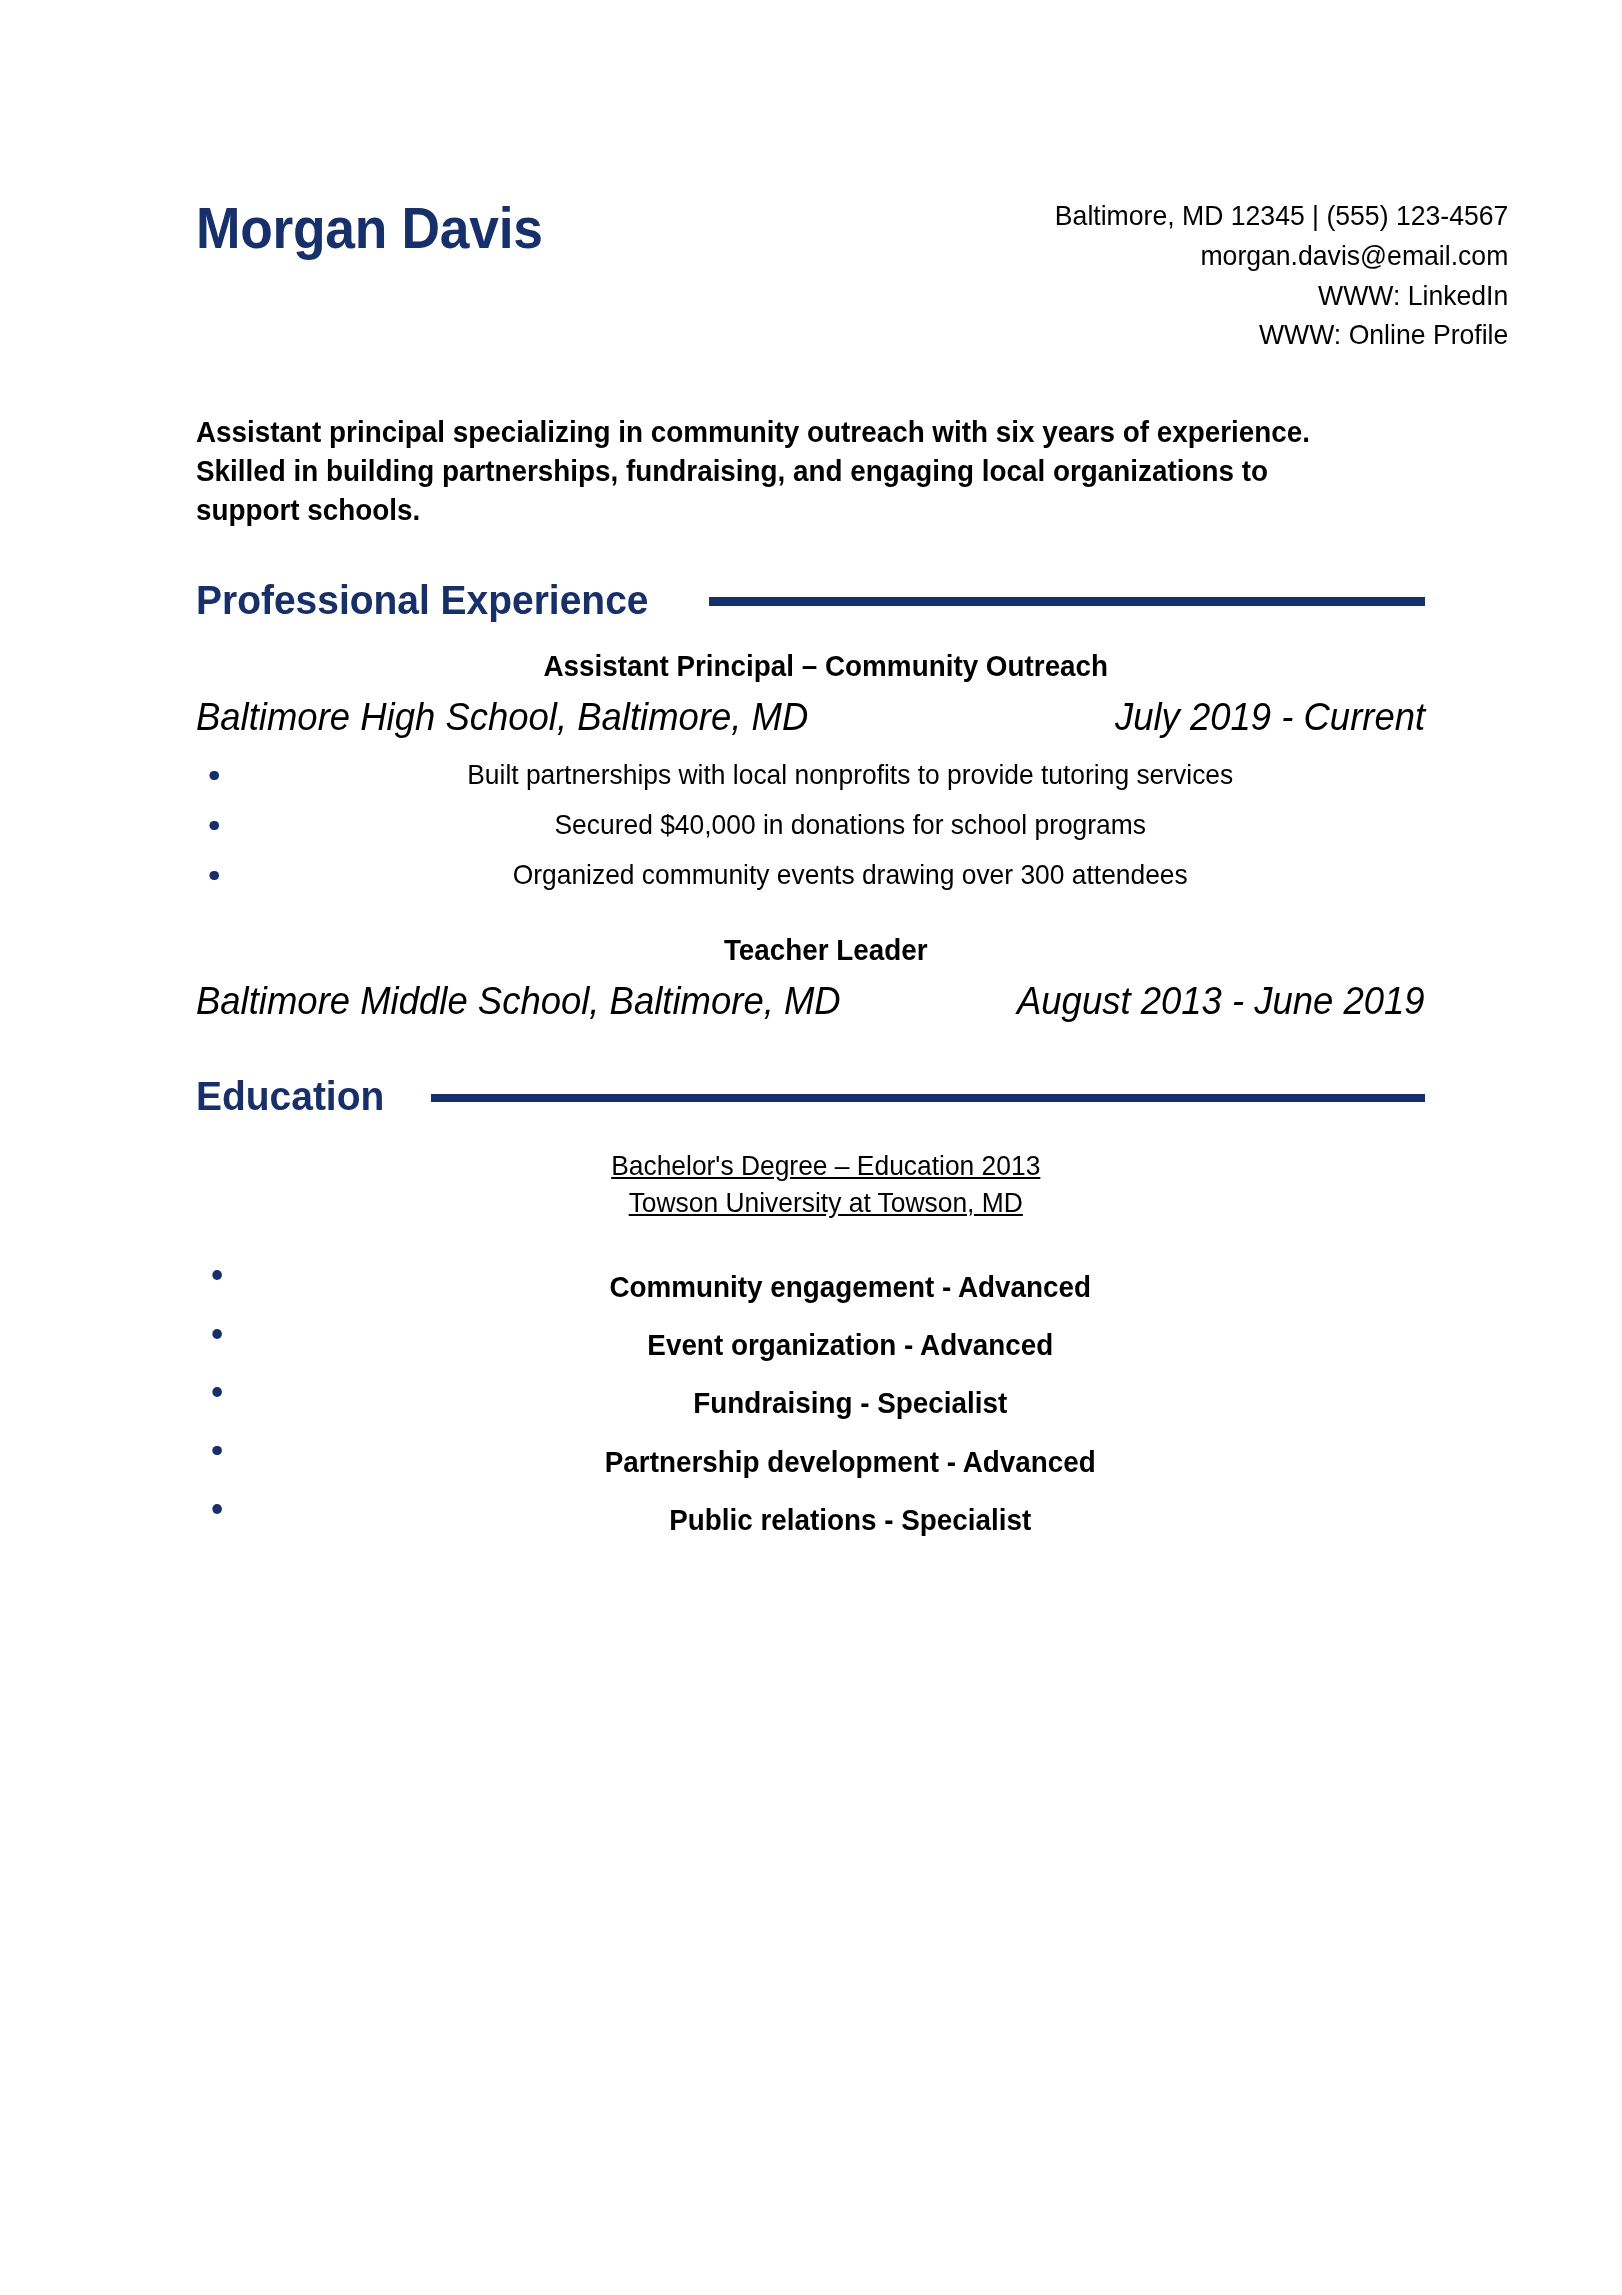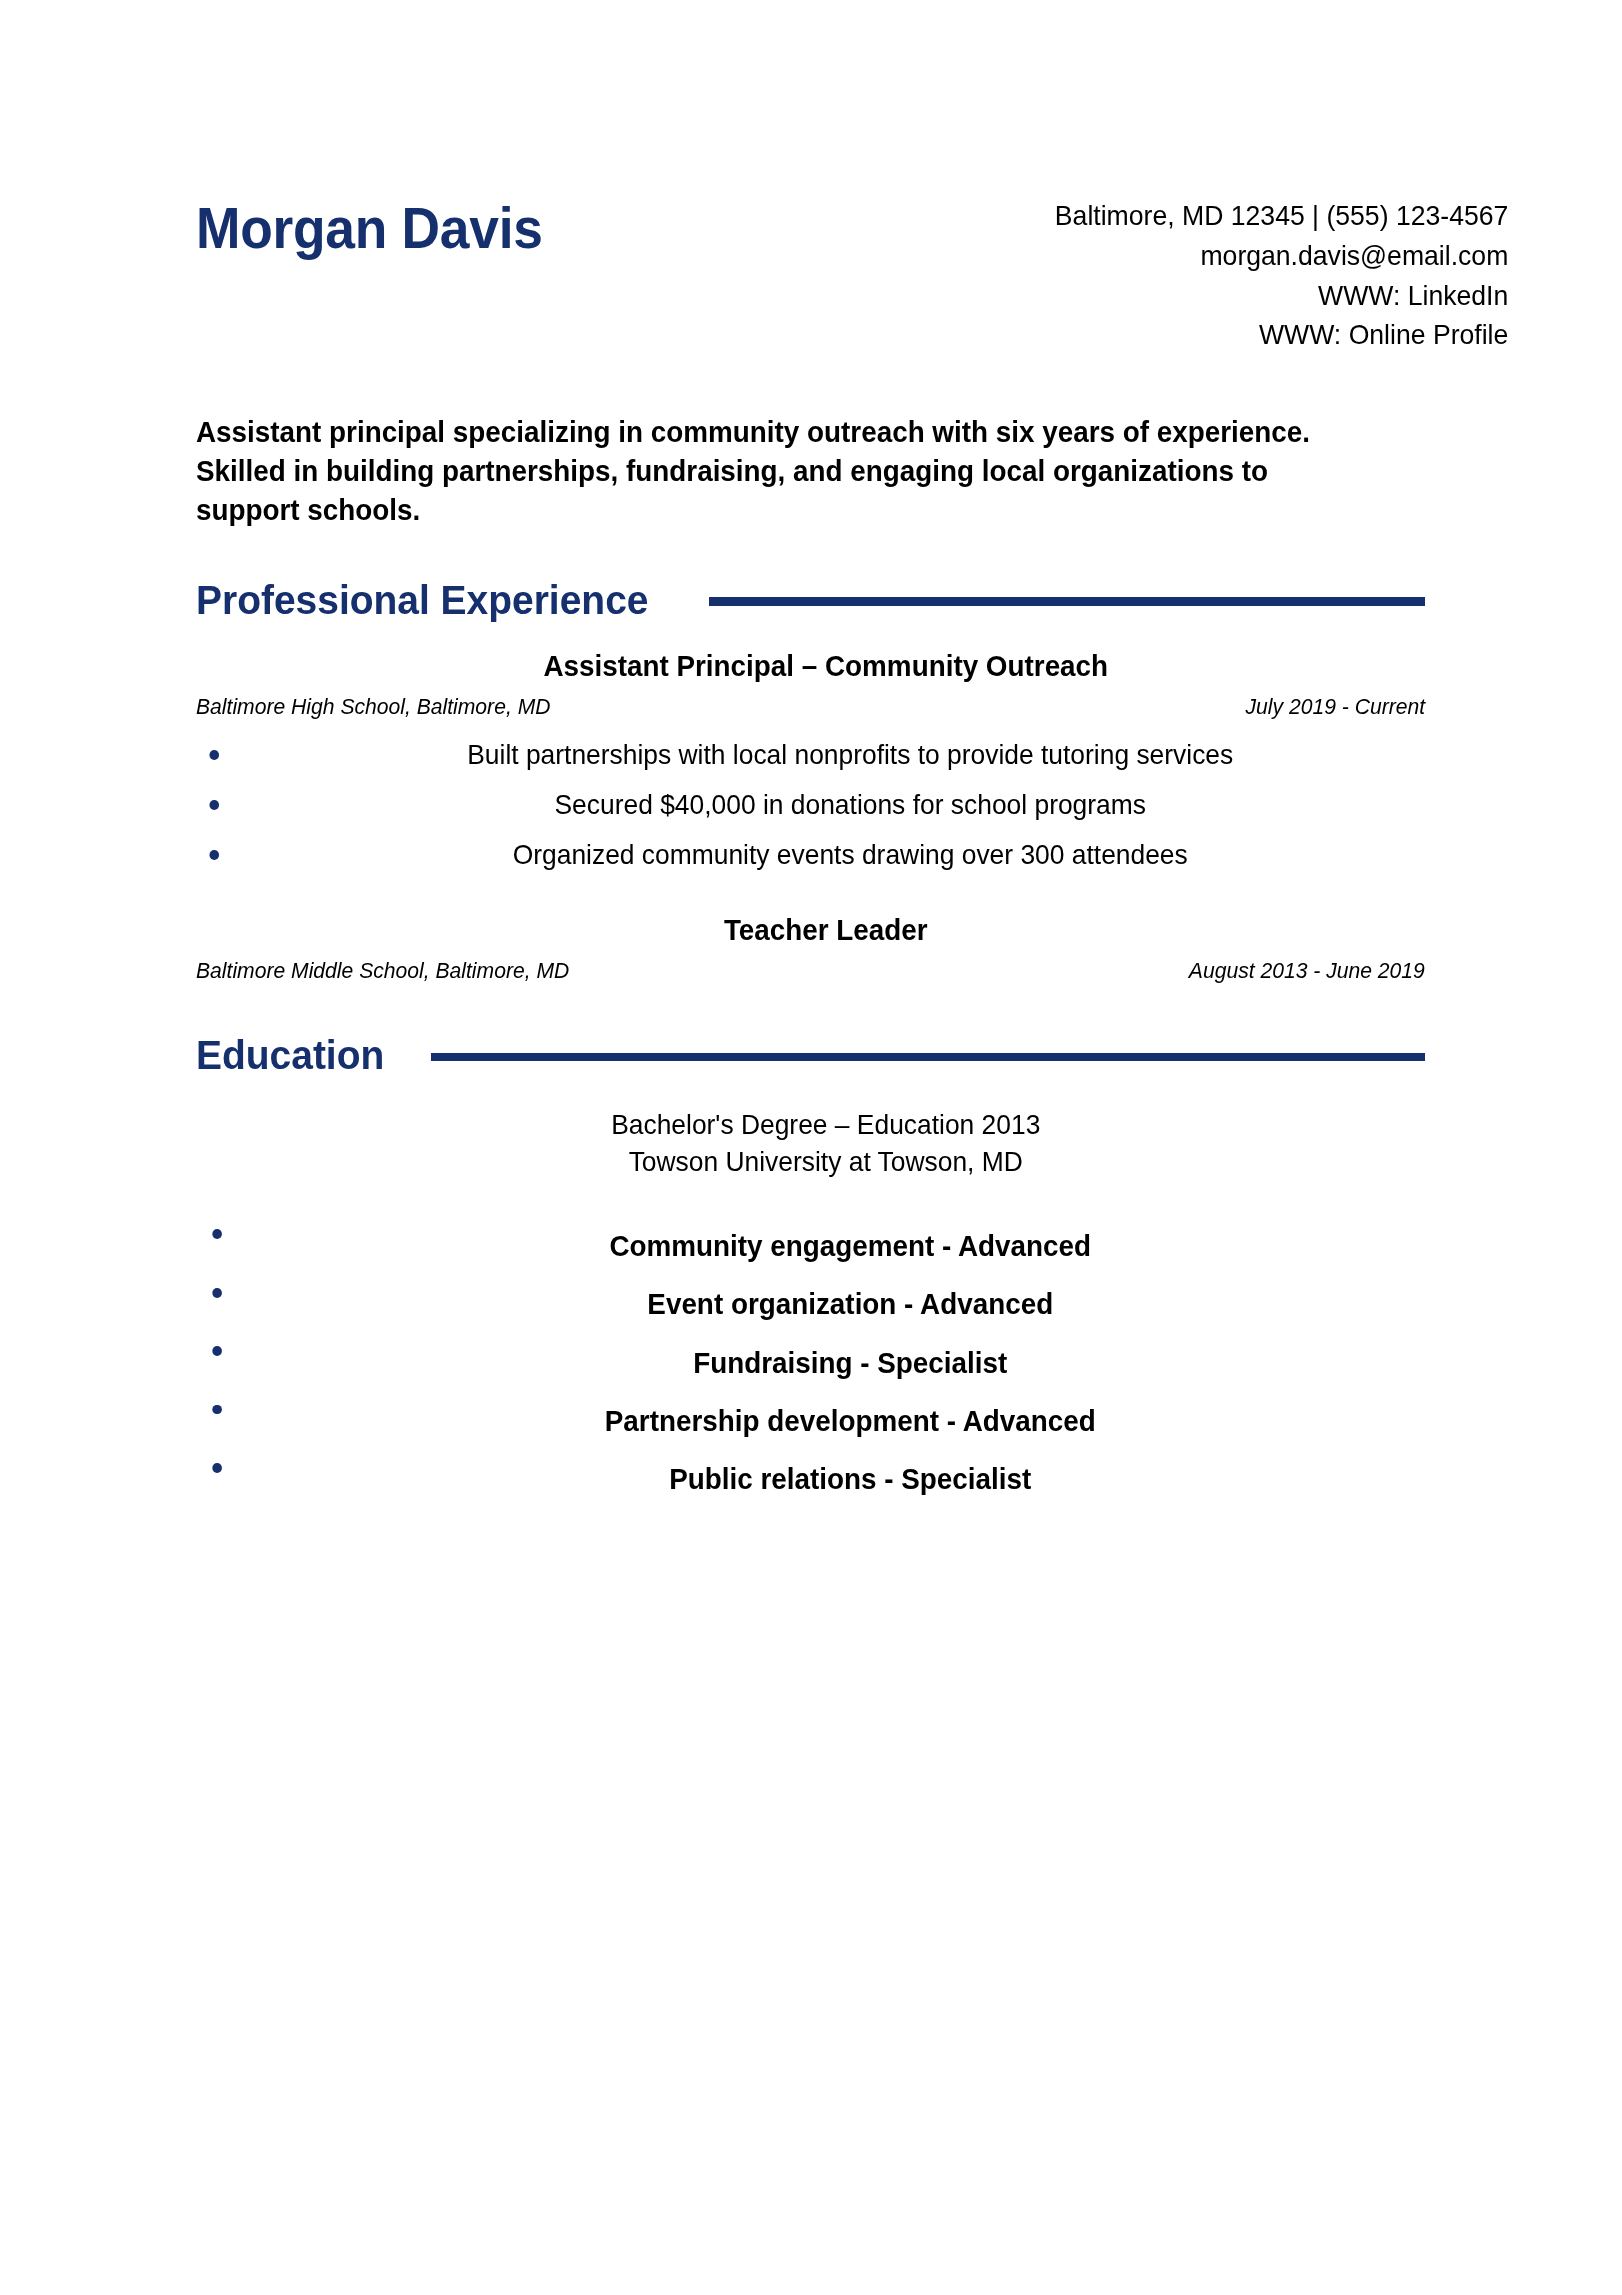--- a/index.html
+++ b/index.html
@@ -101,21 +101,21 @@
     color: #000000;
     transform: scaleX(0.96);
     transform-origin: left center;
   }
   .job-meta {
     display: flex;
     justify-content: space-between;
     align-items: baseline;
     width: 1229px;
     margin-top: 7.9px;
-    font-size: 22px;
+    font-size: 38px;
     font-style: italic;
     line-height: 1.28;
     color: #000000;
   }
   .job-org { transform: scaleX(0.96); transform-origin: left center; white-space: nowrap; }
   .job-dates { transform: scaleX(0.96); transform-origin: right center; white-space: nowrap; }
 
   .bullets {
     list-style: none;
     margin: 17px 0 0 0;
@@ -138,21 +138,21 @@
     top: 12.4px;
     width: 9.8px;
     height: 9.8px;
     border-radius: 50%;
     background: #16306E;
   }
 
   
   .edu-list { margin-top: 29px; }
   .edu-entry { margin-bottom: 31px; }
-  .edu-entry:last-child { margin-bottom: 0; }
+  .edu-entry:last-child { margin-bottom: 0; text-decoration: underline; }
   .edu-line {
     font-size: 27.5px;
     line-height: 1.34;
     color: #000000;
     transform: scaleX(0.96);
     transform-origin: left center;
   }
 
   
   .skills {

